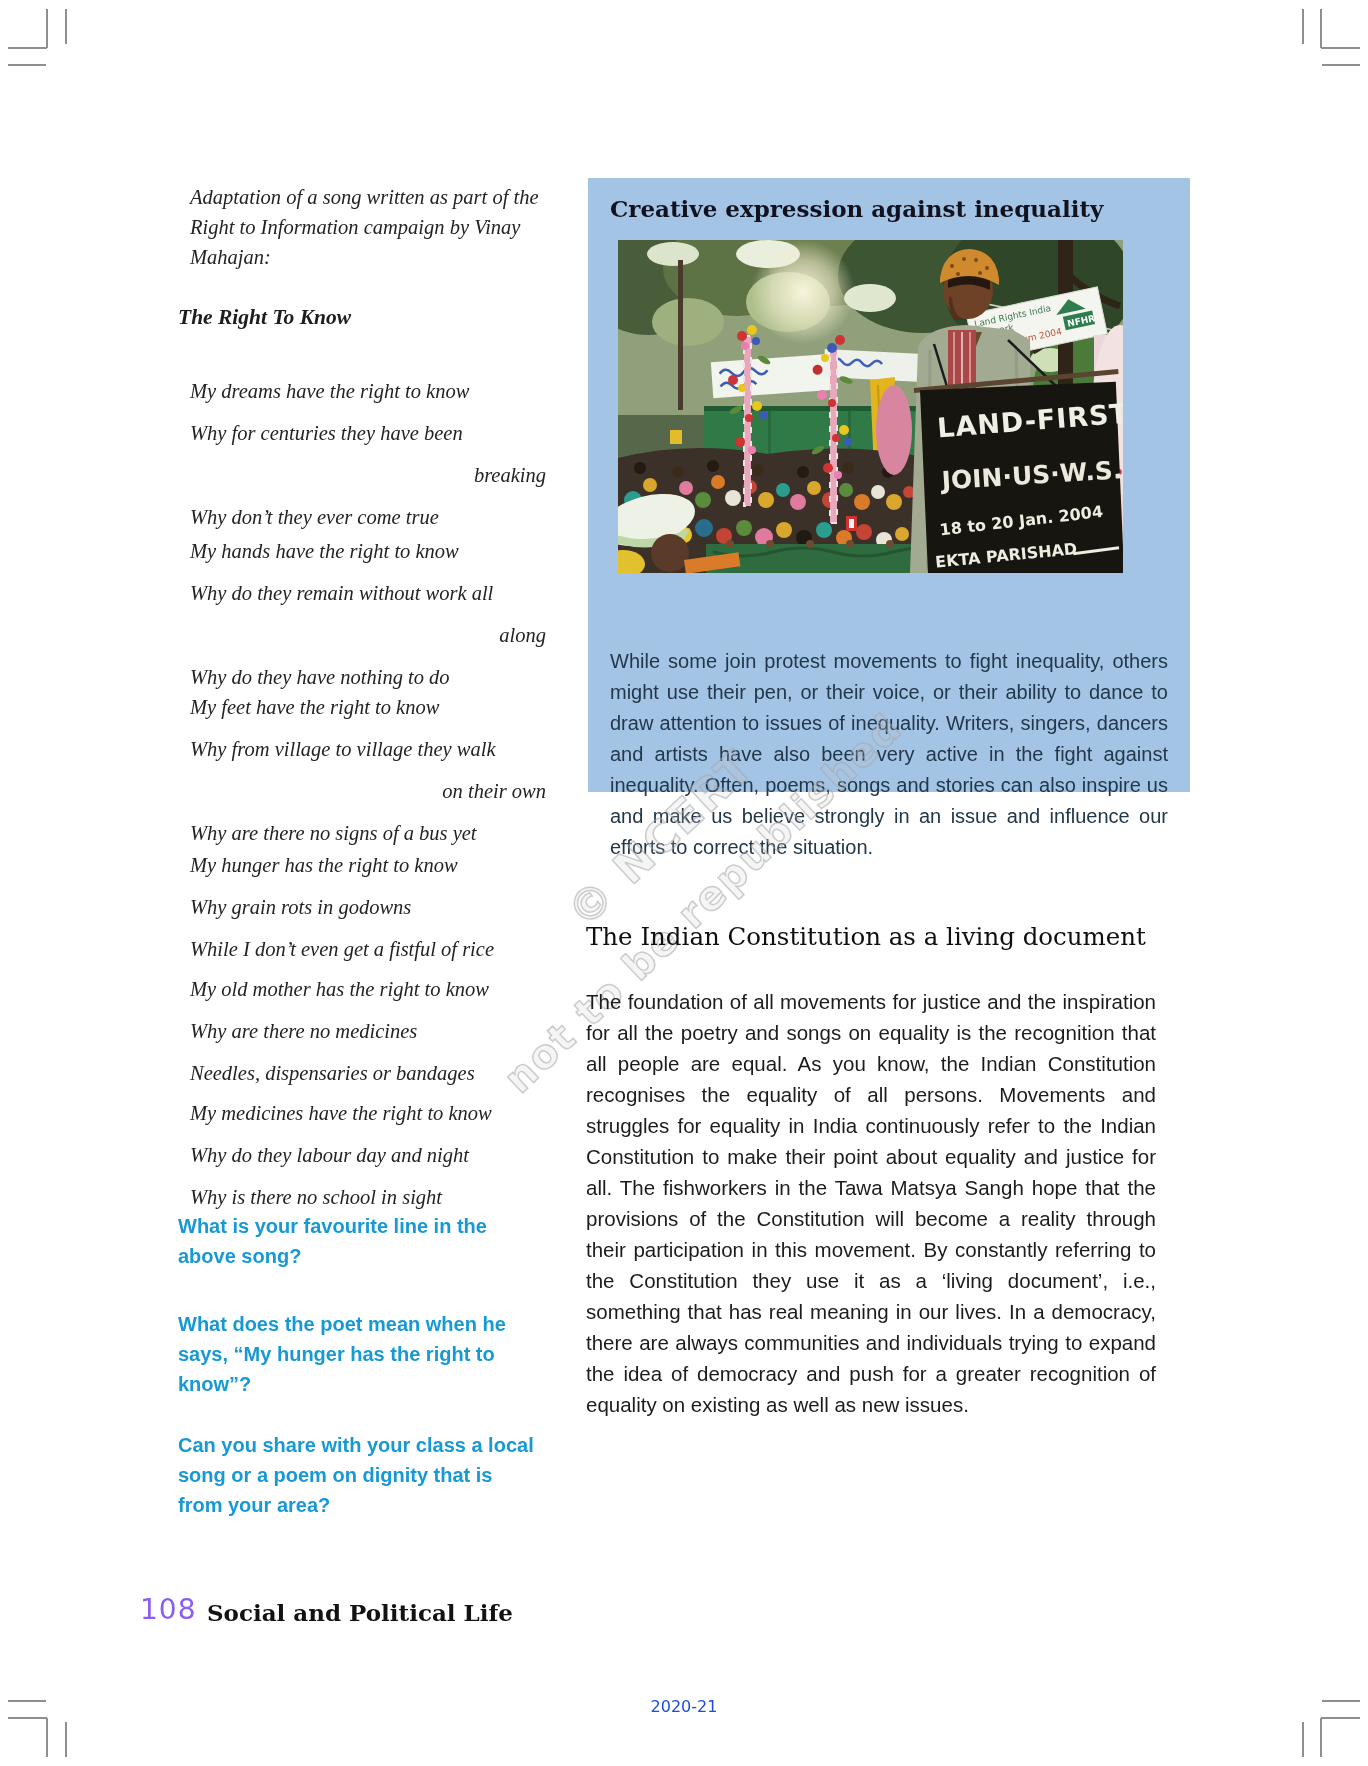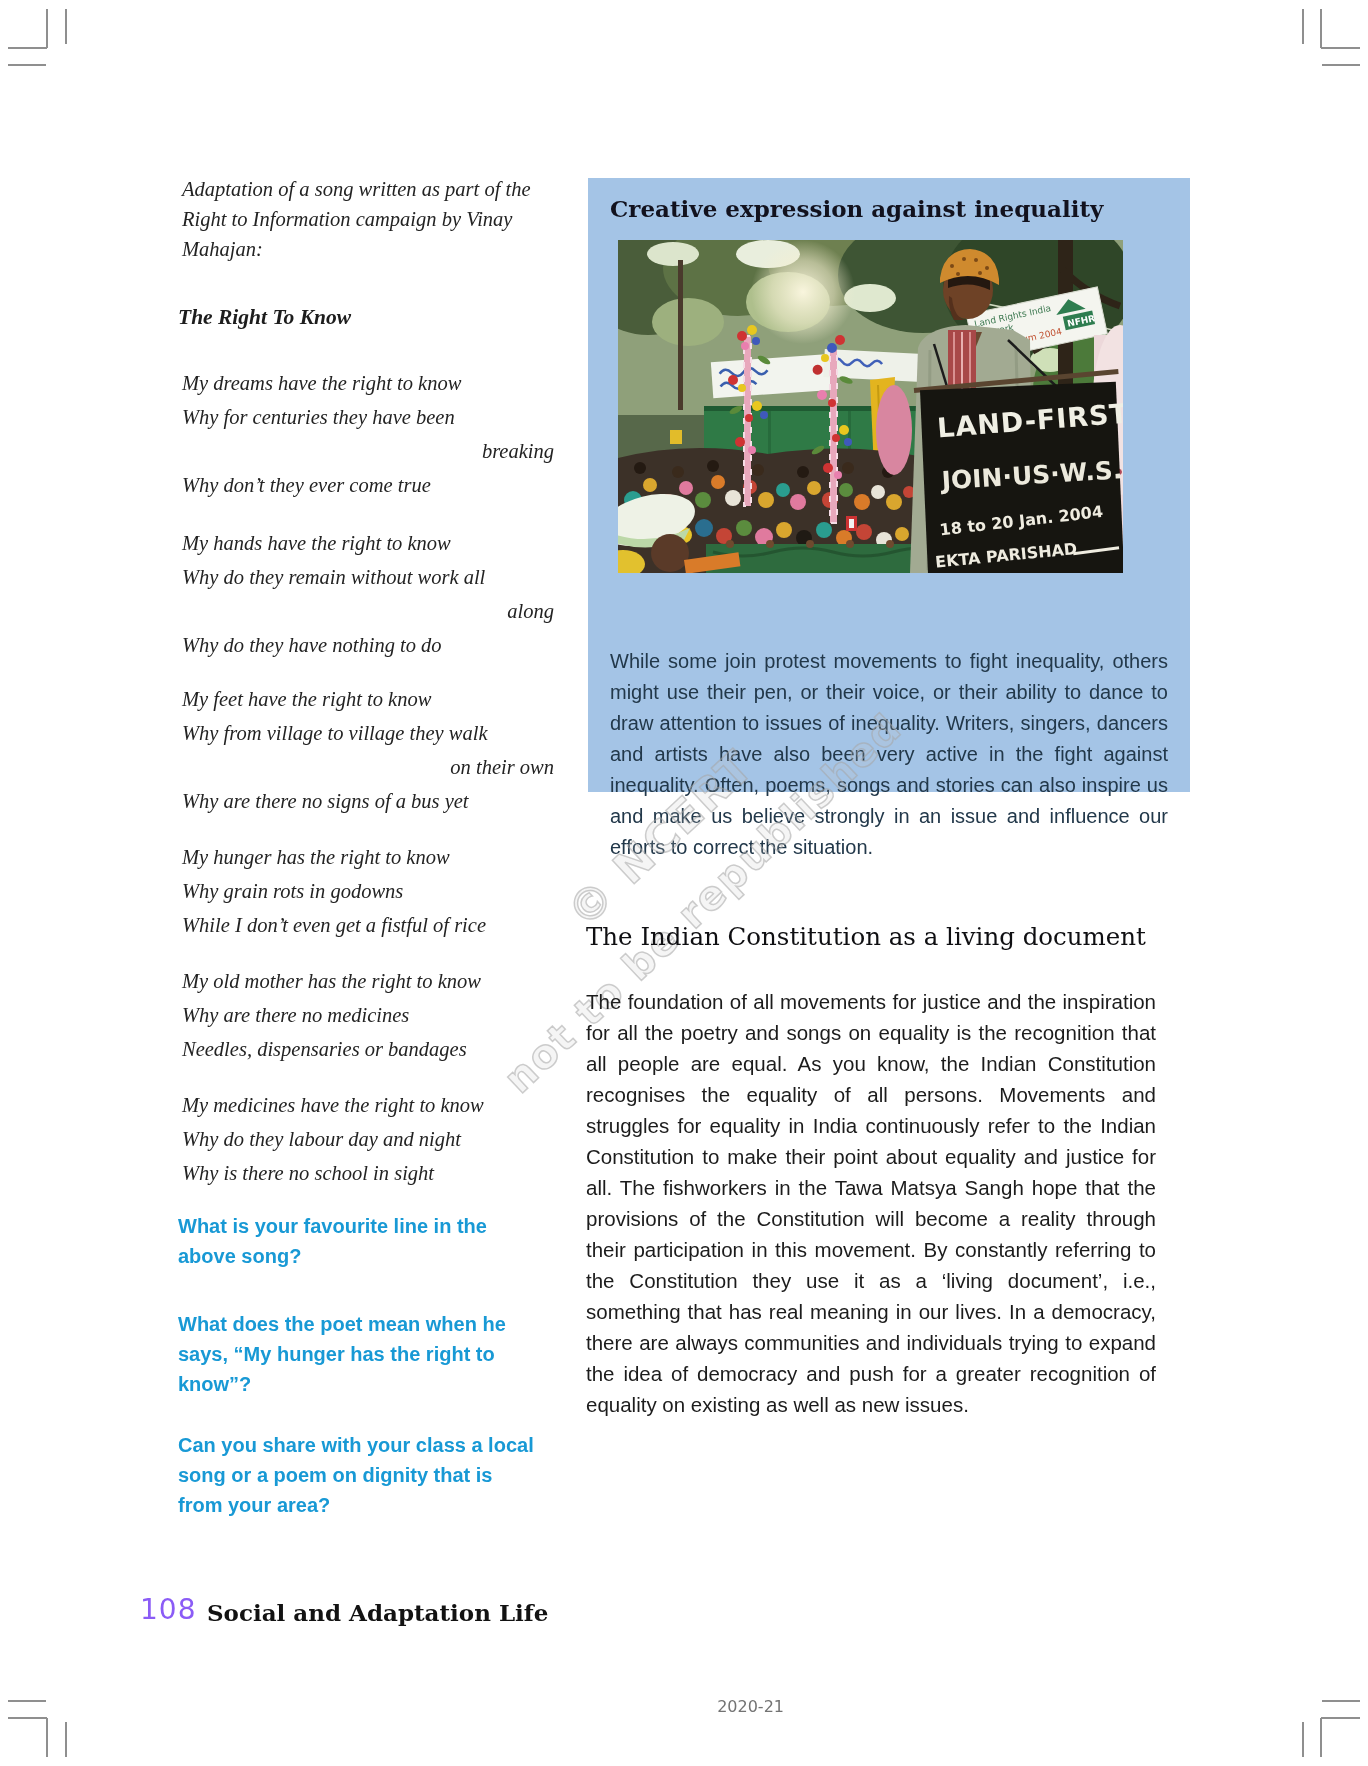--- a/index.html
+++ b/index.html
@@ -8,21 +8,21 @@
   
   .mark{position:absolute;background:#8f8f8f;}
   
   .wm{position:absolute;z-index:1;font-family:"DejaVu Sans",sans-serif;font-weight:bold;
       color:rgba(200,200,200,0.18);-webkit-text-stroke:1.5px rgba(165,165,165,0.55);
       white-space:nowrap;letter-spacing:2px;}
   .wm1{left:543px;top:813px;font-size:44px;transform:rotate(-43deg);}
   .wm2{left:438px;top:880px;font-size:40px;transform:rotate(-43.5deg);}
   
   .pblock{position:absolute;left:178px;width:380px;z-index:2;}
-  .pline,.attr{font:italic 20.5px/30px "Liberation Serif",serif;color:#232323;margin:4px;}
+  .pline,.attr{font:italic 20.5px/30px "Liberation Serif",serif;color:#232323;margin:12px;}
   .ptitle{font:italic bold 21.5px/30px "Liberation Serif",serif;color:#1d1d1d;margin:0;}
   .pright{text-align:right;}
   .question{position:absolute;left:178px;width:362px;z-index:2;margin:0;
             font-family:"Liberation Sans",sans-serif;font-weight:bold;
             font-size:20px;line-height:30px;color:#1899d5;}
   
   .bluebox{position:absolute;left:588px;top:178px;width:602px;height:614px;
            background:#a4c4e6;z-index:0;}
   .boxtitle{position:absolute;left:22px;top:17px;margin:0;z-index:2;
             font-family:"DejaVu Serif",serif;font-weight:bold;font-size:23px;color:#12121e;}
@@ -35,22 +35,22 @@
            font-family:"DejaVu Serif",serif;font-weight:normal;font-size:24.5px;color:#0f0f12;}
   .bodytext{position:absolute;left:586px;top:986px;width:570px;margin:0;z-index:2;
             font-family:Liberation Sans, sans-serif;font-size:20.5px;line-height:31px;
             color:#1c1c1c;text-align:justify;}
   
   .pagenum{position:absolute;left:140px;top:1593px;z-index:2;
            font-family:"DejaVu Sans",sans-serif;font-size:28px;font-weight:400;
            letter-spacing:1px;color:#8b5cf6;}
   .booktitle{position:absolute;left:207px;top:1599px;z-index:2;
              font-family:"DejaVu Serif",serif;font-weight:bold;font-size:23px;color:#121212;}
-  .edition{position:absolute;left:584px;top:1697px;width:200px;text-align:right;z-index:2;
-           font-family:"DejaVu Sans",sans-serif;font-size:16px;color:#737373;}
+  .edition{position:absolute;left:584px;top:1697px;width:200px;text-align:center;z-index:2;
+           font-family:"DejaVu Sans",sans-serif;font-size:16px;color:#1d4ed8;}
   svg text{font-family:"DejaVu Sans",sans-serif;}
 </style>
 </head>
 <body>
 
 <div class="page">
 
   <div>
     <div class="mark" style="left:46px;top:9px;width:1.5px;height:39px;"></div>
     <div class="mark" style="left:8px;top:47px;width:39px;height:1.5px;"></div>
@@ -326,16 +326,16 @@
       </g>
     </svg>
 
     <p class="boxpara">While some join protest movements to fight inequality, others might use their pen, or their voice, or their ability to dance to draw attention to issues of inequality. Writers, singers, dancers and artists have also been very active in the fight against inequality. Often, poems, songs and stories can also inspire us and make us believe strongly in an issue and influence our efforts to correct the situation.</p>
   </div>
 
   <h1 class="heading">The Indian Constitution as a living document</h1>
   <p class="bodytext">The foundation of all movements for justice and the inspiration for all the poetry and songs on equality is the recognition that all people are equal. As you know, the Indian Constitution recognises the equality of all persons. Movements and struggles for equality in India continuously refer to the Indian Constitution to make their point about equality and justice for all. The fishworkers in the Tawa Matsya Sangh hope that the provisions of the Constitution will become a reality through their participation in this movement. By constantly referring to the Constitution they use it as a ‘living document’, i.e., something that has real meaning in our lives. In a democracy, there are always communities and individuals trying to expand the idea of democracy and push for a greater recognition of equality on existing as well as new issues.</p>
 
   <span class="pagenum">108</span>
-  <span class="booktitle">Social and Adaptation Life</span>
+  <span class="booktitle">Social and Political Life</span>
   <span class="edition">2020-21</span>
 
 </div>
 
 </body></html>

